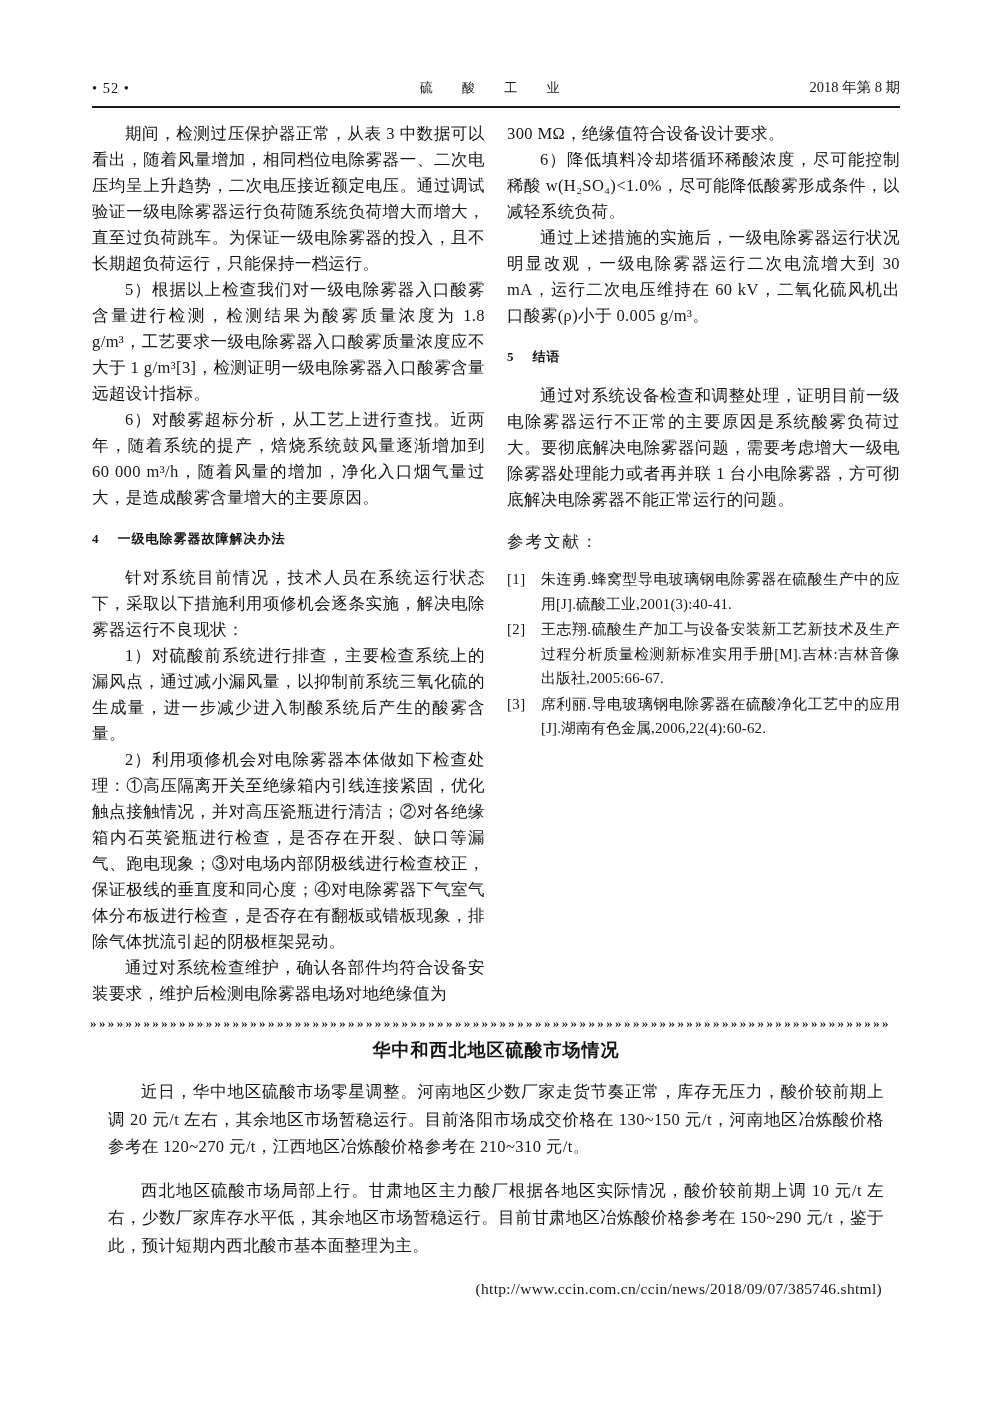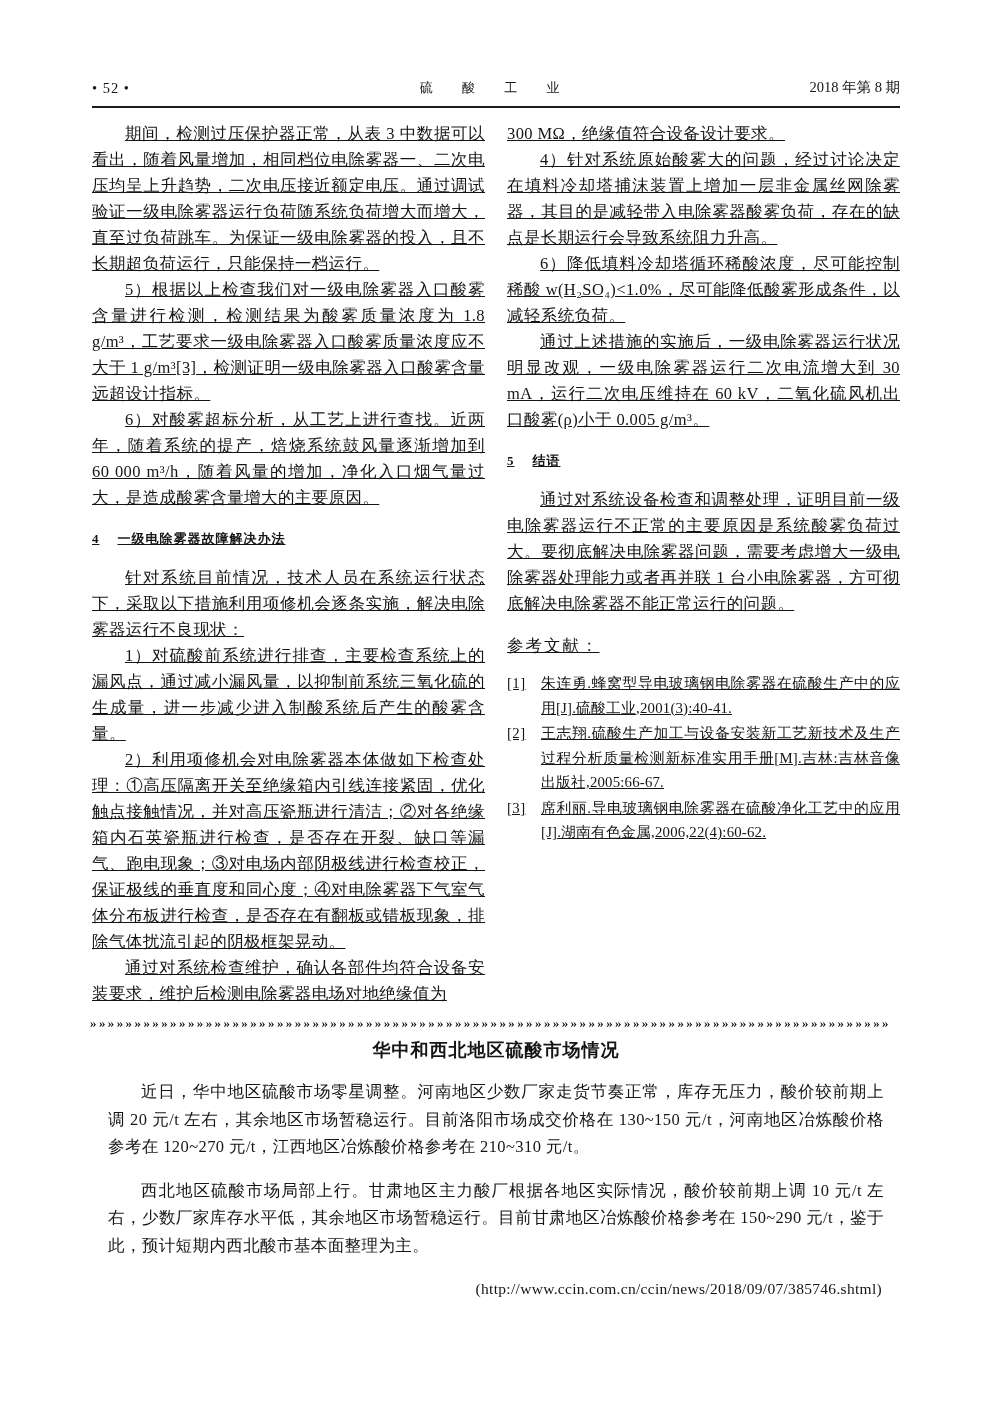--- a/index.html
+++ b/index.html
@@ -28,21 +28,20 @@
     font-size: 14.5px;
   }
   .header .page-num { width: 170px; letter-spacing: 1px; }
   .header .jtitle { letter-spacing: 13px; font-size: 13px; }
   .header .issue { width: 170px; text-align: right; }
 
   .columns {
     display: flex;
     gap: 22px;
     margin: 13px 92px 0 92px;
-    text-decoration: underline;
   }
   .col {
     width: 393px;
     font-size: 16.5px;
     line-height: 26px;
     text-align: justify;
     letter-spacing: 0.4px;
   }
   .col p { margin: 0; }
   p.indent { text-indent: 2em; }
@@ -136,21 +135,20 @@
         <span class="num">4</span><span>一级电除雾器故障解决办法</span>
       </h2>
       <p class="indent">针对系统目前情况，技术人员在系统运行状态下，采取以下措施利用项修机会逐条实施，解决电除雾器运行不良现状：</p>
       <p class="indent">1）对硫酸前系统进行排查，主要检查系统上的漏风点，通过减小漏风量，以抑制前系统三氧化硫的生成量，进一步减少进入制酸系统后产生的酸雾含量。</p>
       <p class="indent">2）利用项修机会对电除雾器本体做如下检查处理：①高压隔离开关至绝缘箱内引线连接紧固，优化触点接触情况，并对高压瓷瓶进行清洁；②对各绝缘箱内石英瓷瓶进行检查，是否存在开裂、缺口等漏气、跑电现象；③对电场内部阴极线进行检查校正，保证极线的垂直度和同心度；④对电除雾器下气室气体分布板进行检查，是否存在有翻板或错板现象，排除气体扰流引起的阴极框架晃动。</p>
       <p class="indent">通过对系统检查维护，确认各部件均符合设备安装要求，维护后检测电除雾器电场对地绝缘值为</p>
     </div>
 
     <div class="col">
       <p class="noindent">300 MΩ，绝缘值符合设备设计要求。</p>
-      <p class="indent">4）针对系统原始酸雾大的问题，经过讨论决定在填料冷却塔捕沫装置上增加一层非金属丝网除雾器，其目的是减轻带入电除雾器酸雾负荷，存在的缺点是长期运行会导致系统阻力升高。</p>
       <p class="indent">6）降低填料冷却塔循环稀酸浓度，尽可能控制稀酸 w(H₂SO₄)&lt;1.0%，尽可能降低酸雾形成条件，以减轻系统负荷。</p>
       <p class="indent">通过上述措施的实施后，一级电除雾器运行状况明显改观，一级电除雾器运行二次电流增大到 30 mA，运行二次电压维持在 60 kV，二氧化硫风机出口酸雾(ρ)小于 0.005 g/m³。</p>
       <h2 class="sec">
         <span class="num">5</span><span>结语</span>
       </h2>
       <p class="indent">通过对系统设备检查和调整处理，证明目前一级电除雾器运行不正常的主要原因是系统酸雾负荷过大。要彻底解决电除雾器问题，需要考虑增大一级电除雾器处理能力或者再并联 1 台小电除雾器，方可彻底解决电除雾器不能正常运行的问题。</p>
 
       <p class="noindent ref-heading">参考文献：</p>
 
       <div class="ref-item">

